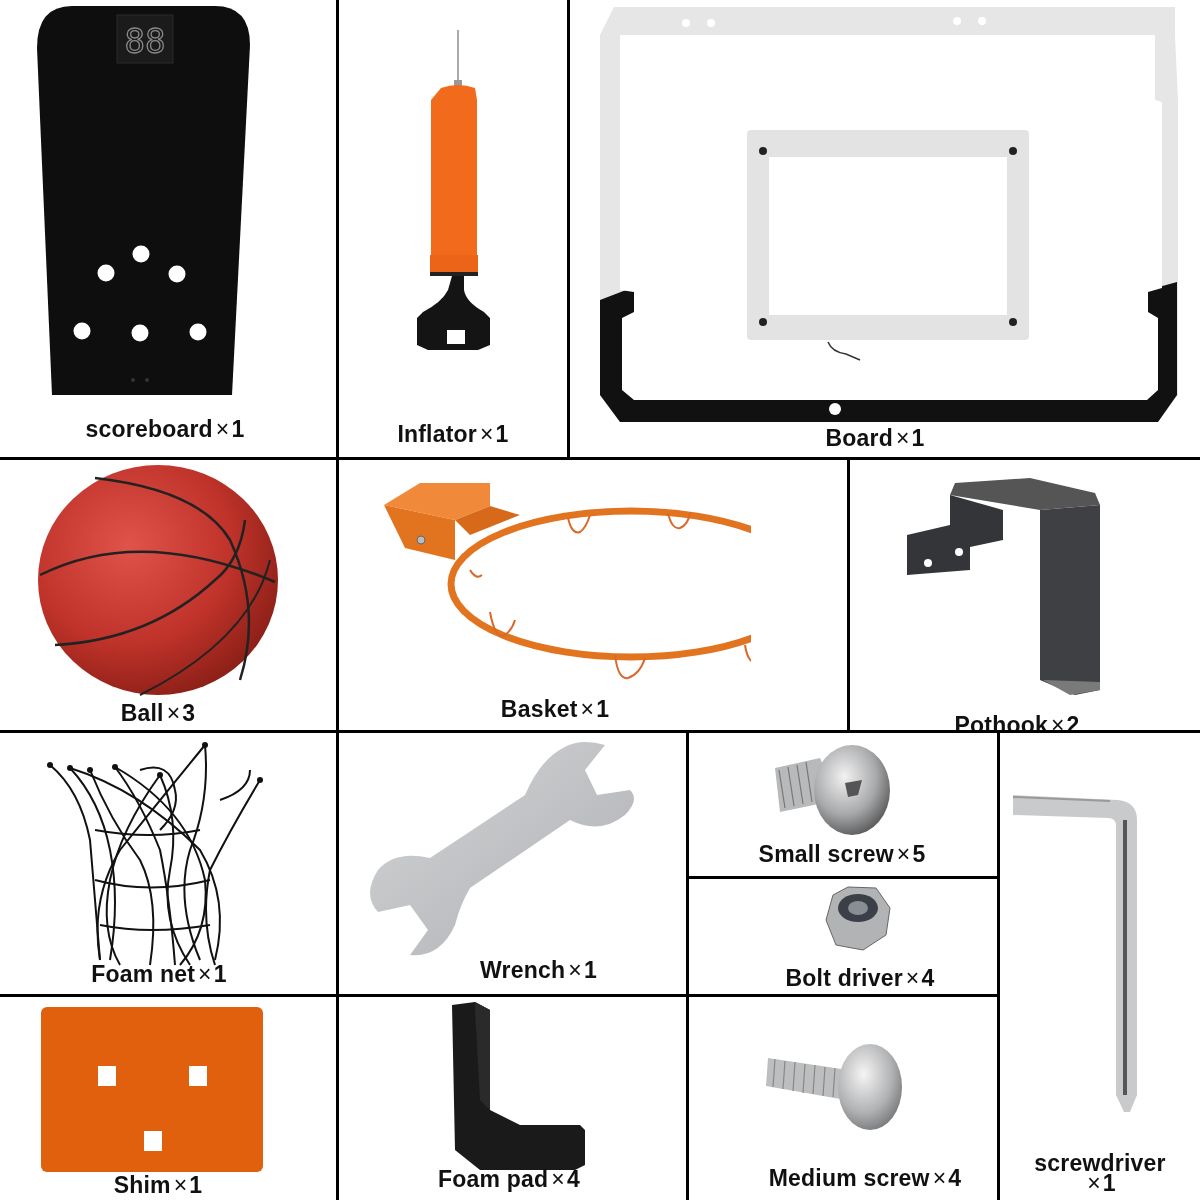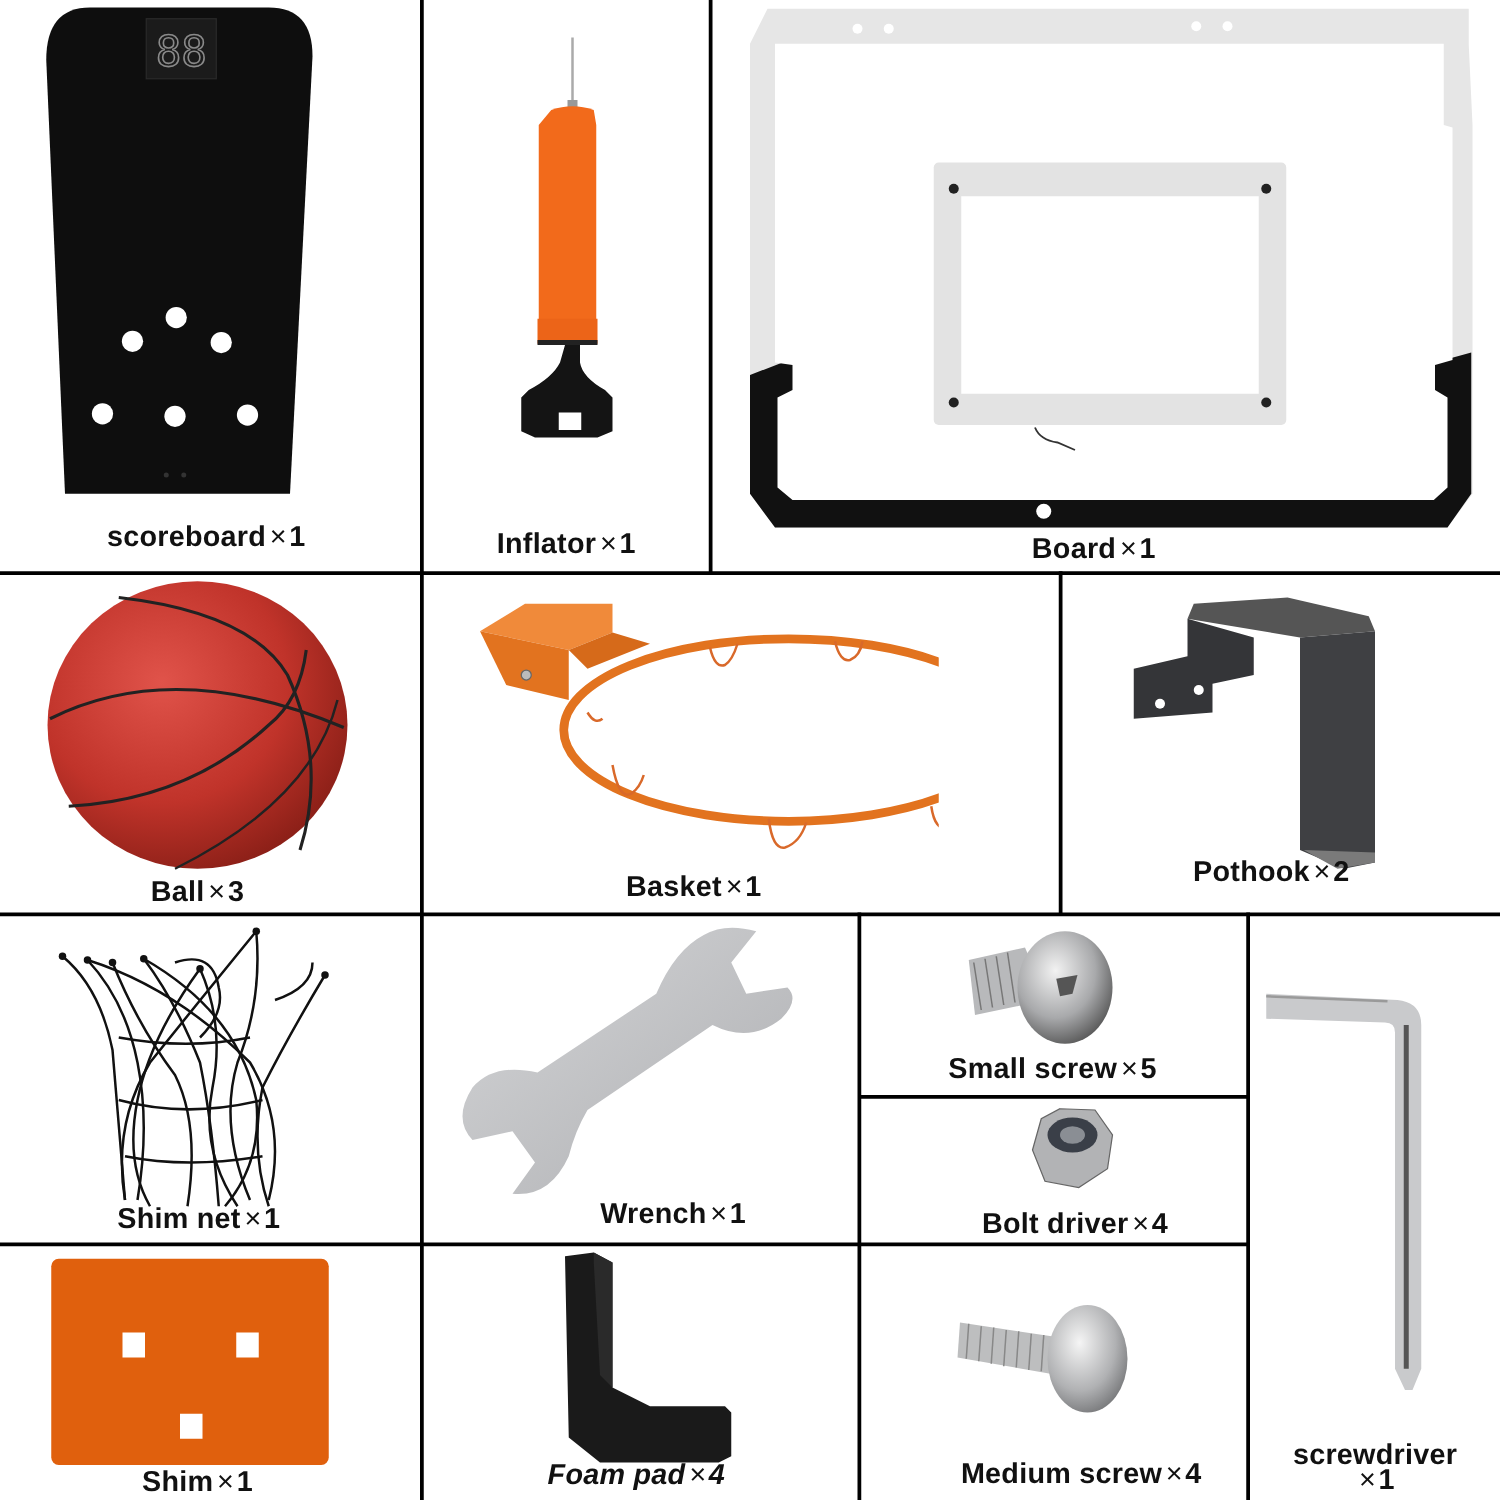--- a/index.html
+++ b/index.html
@@ -135,21 +135,21 @@
 
   <div class="cell" style="left:850px;top:460px;width:350px;height:270px;">
     <svg width="350" height="270" viewBox="850 460 350 270" style="left:0;top:0;">
       <path d="M950 495 L955 483 L1030 478 L1095 493 L1100 505 L1040 510 Z" fill="#555"></path>
       <path d="M1040 510 L1100 505 L1100 690 L1075 695 L1040 680 Z" fill="#3f4043"></path>
       <path d="M1043 680 L1100 682 L1100 690 L1070 695 Z" fill="#7a7a7a"></path>
       <path d="M950 495 L1003 510 V540 L970 547 V570 L907 575 V535 L950 525 Z" fill="#343538"></path>
       <circle cx="928" cy="563" r="4" fill="#fff"></circle>
       <circle cx="959" cy="552" r="4" fill="#fff"></circle>
     </svg>
-    <div class="label" style="top:224px;left:-16px;">
+    <div class="label" style="top:252px;left:-16px;">
       <span>Pothook</span><span class="x">×</span><span>2</span>
     </div>
   </div>
 
   <div class="cell" style="left:0;top:733px;width:336px;height:261px;">
     <svg width="336" height="261" viewBox="0 733 336 261" style="left:0;top:0;">
       <g stroke="#111" stroke-width="2" fill="none">
         <path d="M50 765 Q80 790 90 840 Q95 900 100 960"></path>
         <path d="M70 768 Q100 800 110 850 Q120 900 110 960"></path>
         <path d="M90 770 Q110 820 140 860 Q160 900 150 965"></path>
@@ -171,21 +171,21 @@
         <circle cx="50" cy="765" r="3"></circle>
           <circle cx="70" cy="768" r="3"></circle>
         <circle cx="90" cy="770" r="3"></circle>
           <circle cx="115" cy="767" r="3"></circle>
         <circle cx="160" cy="775" r="3"></circle>
           <circle cx="205" cy="745" r="3"></circle>
         <circle cx="260" cy="780" r="3"></circle>
       </g>
     </svg>
     <div class="label" style="top:228px;left:-18px;">
-      <span>Shim net</span><span class="x">×</span><span>1</span>
+      <span>Foam net</span><span class="x">×</span><span>1</span>
     </div>
   </div>
 
   <div class="cell" style="left:339px;top:733px;width:409px;height:261px;">
     <svg width="347" height="261" viewBox="339 733 347 261" style="left:0;top:0;">
       <defs>
         <linearGradient id="wrg" x1="0" y1="0" x2="1" y2="1">
           <stop offset="0" stop-color="#d4d5d7"></stop>
           <stop offset="1" stop-color="#aeafb2"></stop>
         </linearGradient>
@@ -254,21 +254,21 @@
     <div class="label" style="top:175px;left:-20px;">
       <span>Shim</span><span class="x">×</span><span>1</span>
     </div>
   </div>
 
   <div class="cell" style="left:339px;top:997px;width:347px;height:203px;">
     <svg width="347" height="203" viewBox="339 997 347 203" style="left:0;top:0;">
       <path d="M452 1005 L475 1002 L490 1010 V1110 L520 1125 H580 L585 1130 V1165 L575 1170 H480 L455 1150 Z" fill="#1a1a1a"></path>
       <path d="M475 1002 L490 1010 V1110 L480 1100 L475 1010 Z" fill="#2a2a2a"></path>
     </svg>
-    <div class="label" style="top:169px;left:-7px;font-style:italic;">
+    <div class="label" style="top:169px;left:-7px;">
       <span>Foam pad</span><span class="x">×</span><span>4</span>
     </div>
   </div>
 
   <div class="cell" style="left:689px;top:997px;width:308px;height:203px;">
     <svg width="308" height="203" viewBox="689 997 308 203" style="left:0;top:0;">
       <defs>
         <radialGradient id="msg" cx="0.4" cy="0.35" r="0.75">
           <stop offset="0" stop-color="#f5f5f5"></stop>
           <stop offset="0.6" stop-color="#b0b1b3"></stop>

